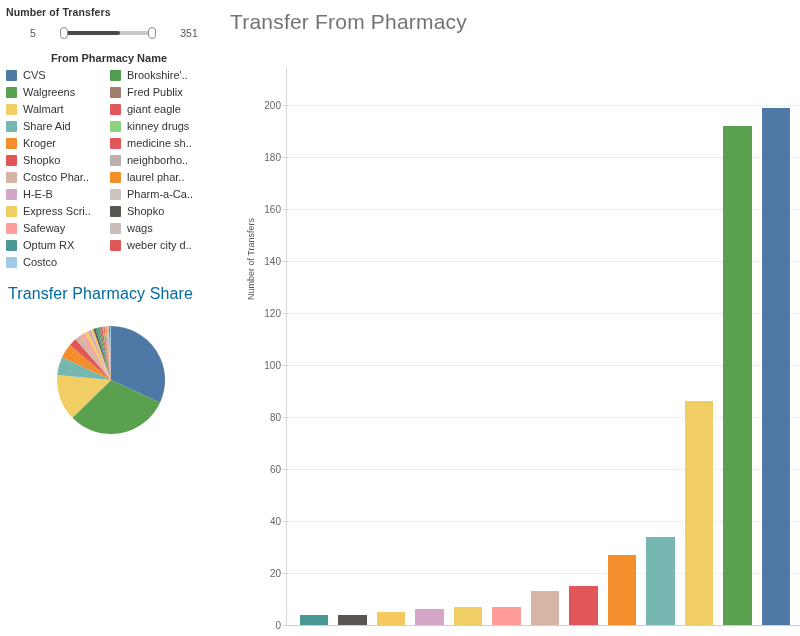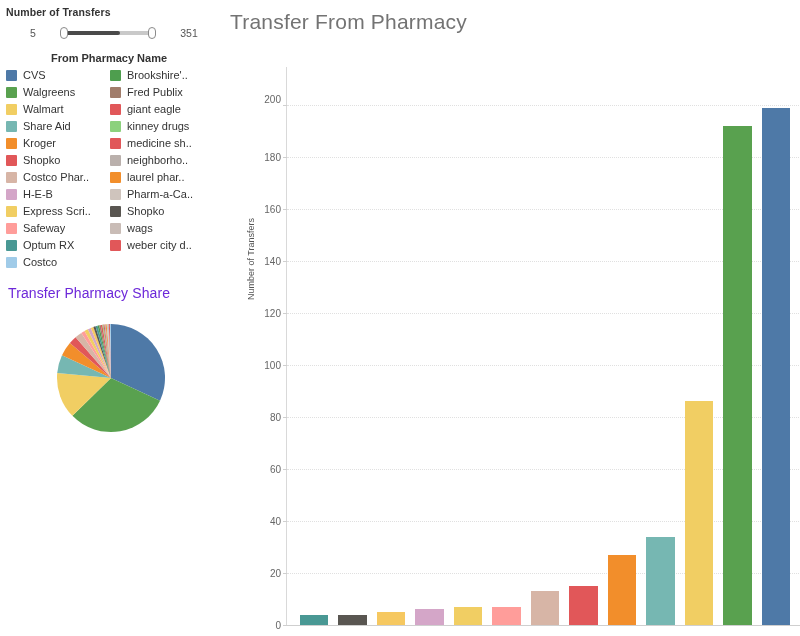--- a/index.html
+++ b/index.html
@@ -130,22 +130,22 @@
     overflow: hidden;
   }
 
   
   #pie-block {
     position: absolute;
     left: 0; top: 285px;
     width: 218px;
   }
   #pie-title {
-    font-size: 14px;
-    color: #6d28d9;
+    font-size: 16px;
+    color: #0369a1;
     padding-left: 8px;
     letter-spacing: .1px;
   }
   #pie-wrap {
     position: relative;
     margin-top: 22px;
     margin-left: 56px;
     width: 110px;
     height: 110px;
   }
@@ -418,21 +418,21 @@
         <div class="ytick" style="top: 298px;">100</div>
         <div class="ytick-mark" style="top: 298px;"></div>
         <div class="ytick" style="top: 246px;">120</div>
         <div class="ytick-mark" style="top: 246px;"></div>
         <div class="ytick" style="top: 194px;">140</div>
         <div class="ytick-mark" style="top: 194px;"></div>
         <div class="ytick" style="top: 142px;">160</div>
         <div class="ytick-mark" style="top: 142px;"></div>
         <div class="ytick" style="top: 90px;">180</div>
         <div class="ytick-mark" style="top: 90px;"></div>
-        <div class="ytick" style="top: 32px; margin-left: 44px;">200</div>
+        <div class="ytick" style="top: 38px; margin-left: 44px;">200</div>
         <div class="ytick-mark" style="top: 38px;"></div>
       </div>
     <div id="bars-layer">
         <div class="bar" title="Optum RX: 4" style="left: 13px; width: 28.4615px; height: 10.4px; bottom: 0px; background: rgb(73, 152, 148);"></div>
         <div class="bar" title="Shopko: 4" style="left: 51.4615px; width: 28.4615px; height: 10.4px; bottom: 0px; background: rgb(89, 86, 81);"></div>
         <div class="bar" title="Express Scripts: 5" style="left: 89.9231px; width: 28.4615px; height: 13px; bottom: 0px; background: rgb(246, 200, 96);"></div>
         <div class="bar" title="H-E-B: 6" style="left: 128.385px; width: 28.4615px; height: 15.6px; bottom: 0px; background: rgb(212, 166, 200);"></div>
         <div class="bar" title="Walmart: 7" style="left: 166.846px; width: 28.4615px; height: 18.2px; bottom: 0px; background: rgb(241, 206, 99);"></div>
         <div class="bar" title="Safeway: 7" style="left: 205.308px; width: 28.4615px; height: 18.2px; bottom: 0px; background: rgb(255, 157, 154);"></div>
         <div class="bar" title="Reeds Pharmacy: 13" style="left: 243.769px; width: 28.4615px; height: 33.8px; bottom: 0px; background: rgb(215, 181, 166);"></div>

